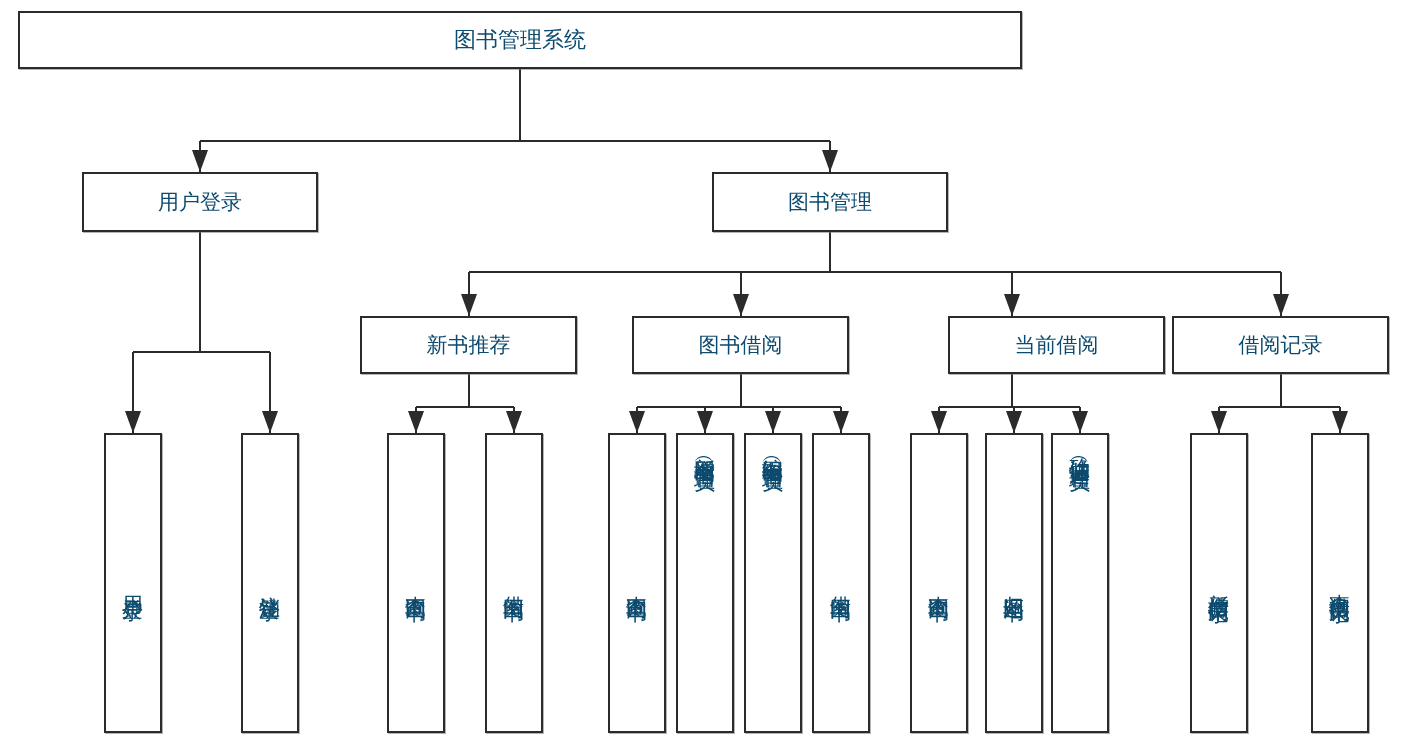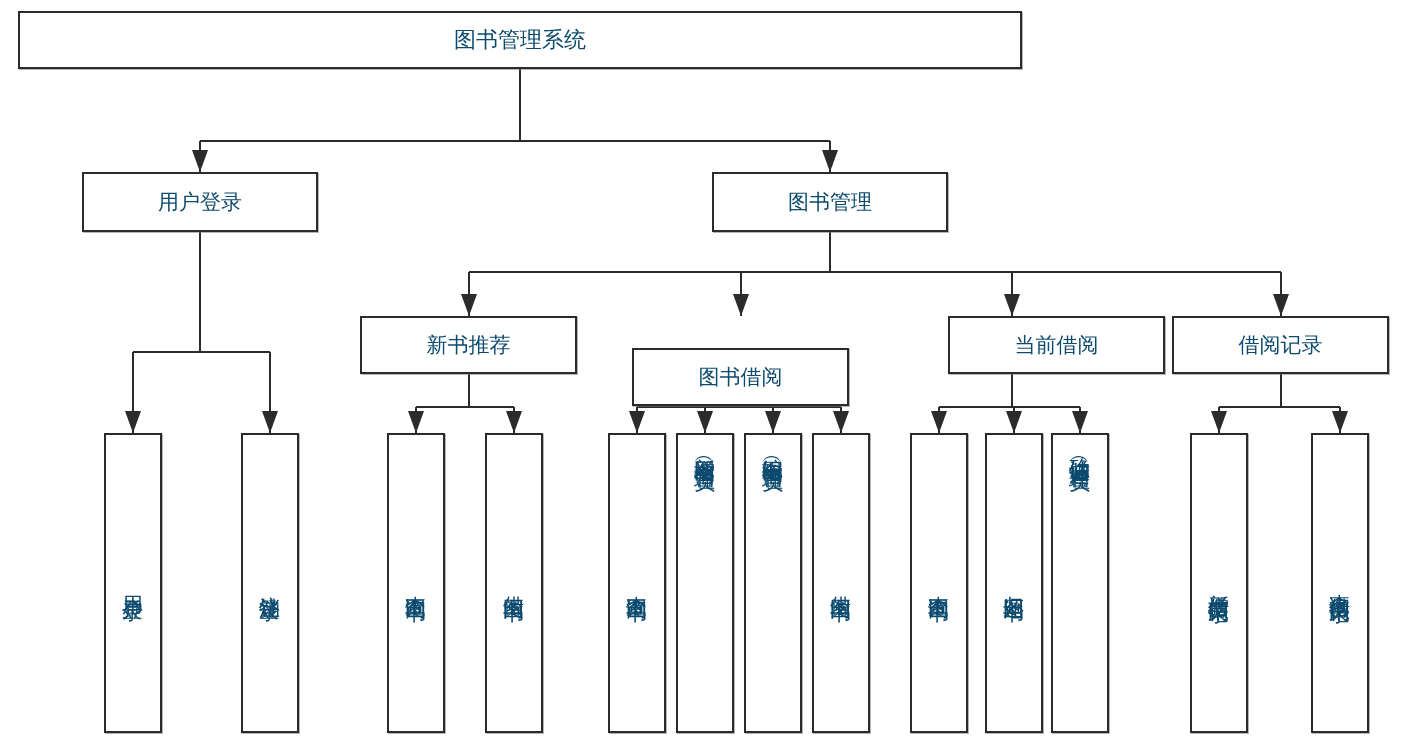--- a/index.html
+++ b/index.html
@@ -148,21 +148,21 @@
       </div>
       <div class="node level-2" style="left: 82px; top: 172px; width: 236px; height: 60px;">
         <span class="node-label">用户登录</span>
       </div>
       <div class="node level-2" style="left: 712px; top: 172px; width: 236px; height: 60px;">
         <span class="node-label">图书管理</span>
       </div>
       <div class="node level-3" style="left: 360px; top: 316px; width: 217px; height: 58px;">
         <span class="node-label">新书推荐</span>
       </div>
-      <div class="node level-3" style="left: 632px; top: 316px; width: 217px; height: 58px; margin-top: 32px;">
+      <div class="node level-3" style="left: 632px; top: 316px; width: 217px; height: 58px;">
         <span class="node-label">图书借阅</span>
       </div>
       <div class="node level-3" style="left: 903px; top: 316px; width: 217px; height: 58px; margin-left: 45px;">
         <span class="node-label">当前借阅</span>
       </div>
       <div class="node level-3" style="left: 1172px; top: 316px; width: 217px; height: 58px;">
         <span class="node-label">借阅记录</span>
       </div>
       <div class="node level-leaf leaf center-v" style="left: 104px; top: 433px; width: 58px; height: 300px;">
         <span class="node-label">用户登录</span>

